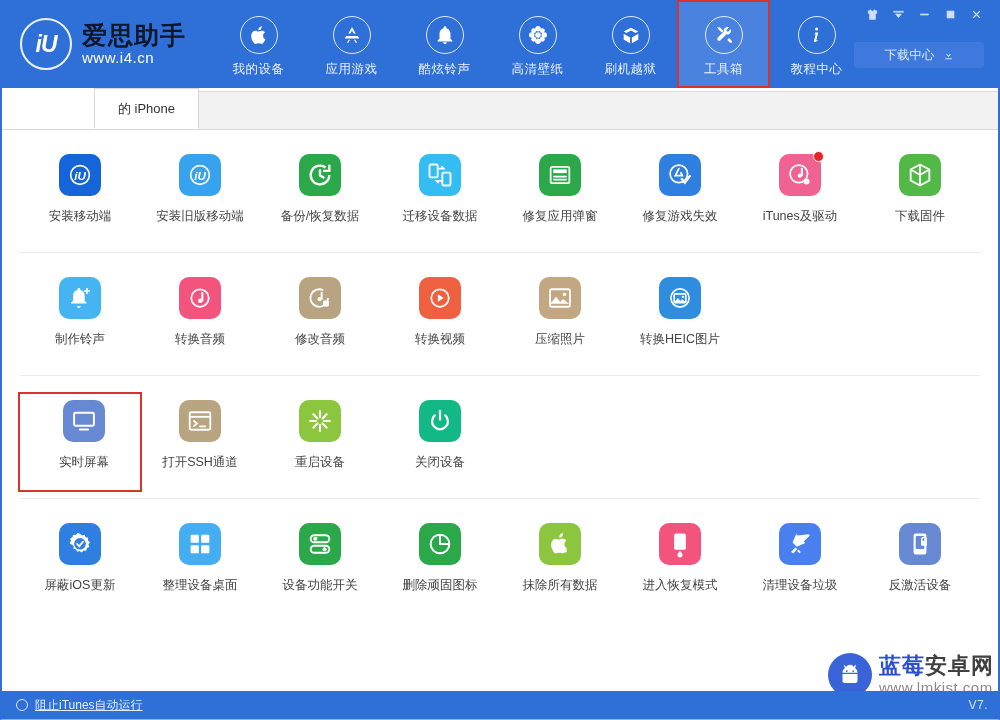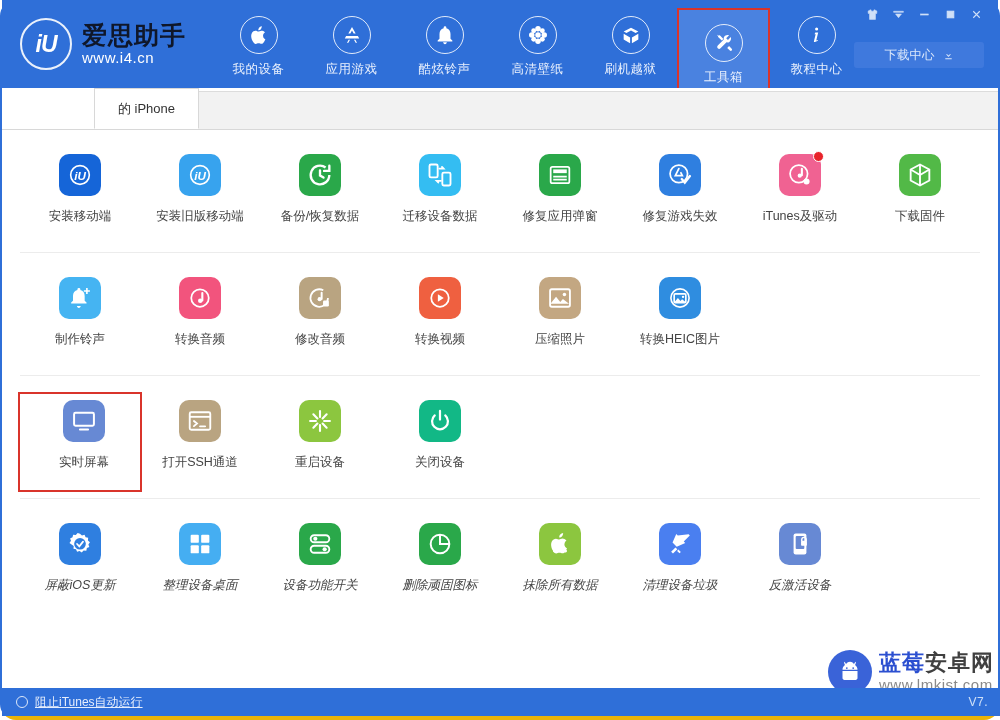--- a/index.html
+++ b/index.html
@@ -6,22 +6,21 @@
   html, body {
     width:1000px; height:720px; overflow:hidden;
     font-family: "Liberation Sans", "DejaVu Sans", sans-serif;
     background:#ffffff;
   }
   #app {
     width:1000px; height:720px; position:relative;
     background:#ffffff;
     border-left:2px solid #2f6fd8;
     border-right:2px solid #2f6fd8;
-    border-bottom:4px solid #eab308;
-    border-radius:16px;
+    border-bottom:1px solid #eab308;
   }
 
   
   .header {
     position:relative;
     height:88px;
     background:#2f6fd8;
     display:flex; align-items:flex-start;
     overflow:hidden;
   }
@@ -45,21 +44,21 @@
   .brand-url {
     color:#ffffff; font-size:15px; line-height:18px; letter-spacing:.5px;
   }
 
   .navbar { display:flex; align-items:flex-start; height:88px; }
   .nav-item {
     width:93px; height:88px;
     display:flex; flex-direction:column; align-items:center;
     padding-top:16px; cursor:pointer; position:relative;
   }
-  .nav-item.active { background:#4a82e0;margin-top:8px; }
+  .nav-item.active { background:#4a82e0; }
   .nav-item.highlight {
     outline:2px solid #d9342b; outline-offset:-2px;
   }
   .nav-circle {
     width:38px; height:38px; border-radius:50%;
     border:1.5px solid rgba(255,255,255,.85);
     display:flex; align-items:center; justify-content:center;
     color:#fff;
   }
   .nav-circle svg { width:22px; height:22px; fill:#ffffff; }
@@ -112,21 +111,21 @@
   }
 
   
   .content { padding:0 18px; background:#fff; }
   .row {
     display:flex; align-items:flex-start;
     border-bottom:1px solid #ececec;
     padding:18px 0 8px 0;
     position:relative;
   }
-  .row.last { border-bottom:none;font-style:italic; }
+  .row.last { border-bottom:none; }
   .tool {
     width:120px; height:96px;
     display:flex; flex-direction:column; align-items:center;
     cursor:pointer; padding-top:6px;
     position:relative;
   }
   .tool.selected {
     outline:2px solid #d9342b; outline-offset:0px;padding-left:8px;
   }
   .tool-icon {
@@ -565,20 +564,29 @@
         <div class="tool-icon" style="background:#8cc63f">
           <svg viewBox="0 0 24 24" fill="#fff">
               <path d="M15.8 12.3c0-2.1 1.7-3.1 1.8-3.2-1-1.5-2.5-1.7-3.1-1.7-1.3-.13-2.5.8-3.2.8-.66 0-1.67-.78-2.77-.75-1.4.02-2.7.83-3.45 2.1-1.47 2.55-.37 6.3 1.06 8.4.7 1 1.53 2.14 2.63 2.1 1.05-.04 1.45-.68 2.72-.68 1.27 0 1.63.68 2.74.66 1.14-.02 1.86-1.03 2.55-2.04.8-1.17 1.14-2.3 1.16-2.36-.03-.01-2.17-.85-2.16-3.36z"></path>
               <path d="M13.8 5.3c.58-.7.97-1.68.86-2.66-.83.04-1.84.55-2.44 1.25-.53.62-1 1.62-.87 2.57.93.07 1.88-.47 2.45-1.16z"></path>
               <rect x="6" y="17" width="12" height="2.2" rx="1.1"></rect>
             </svg>
         </div>
         <div class="tool-label">抹除所有数据</div>
       </div>
 
+      <div class="tool">
+        <div class="tool-icon" style="background:#f2547d">
+          <svg viewBox="0 0 24 24" fill="none" stroke="#fff" stroke-width="1.6">
+              <rect x="7" y="3" width="10" height="14" rx="1.4" fill="#fff" stroke="none"></rect>
+              <path d="M12 17.5c-1.3 1.8-2.2 2.8-2.2 3.8a2.2 2.2 0 0 0 4.4 0c0-1-.9-2-2.2-3.8z" fill="#fff" stroke="none"></path>
+            </svg>
+        </div>
+        <div class="tool-label">进入恢复模式</div>
+      </div>
 
       <div class="tool">
         <div class="tool-icon" style="background:#4a7ff0">
           <svg viewBox="0 0 24 24" fill="#fff">
               <path d="M19.4 3.7l1 1-5.2 5.2 1.3 1.3-7.3 3.2-3.6-3.6 3.2-7.3 1.3 1.3z"></path>
               <path d="M4.4 18.6l3.7-3.7 1.6 1.6-3.7 3.7zM10.6 16.8l2.1 2.1-1.1 1.1-2.1-2.1z"></path>
             </svg>
         </div>
         <div class="tool-label">清理设备垃圾</div>
       </div>

